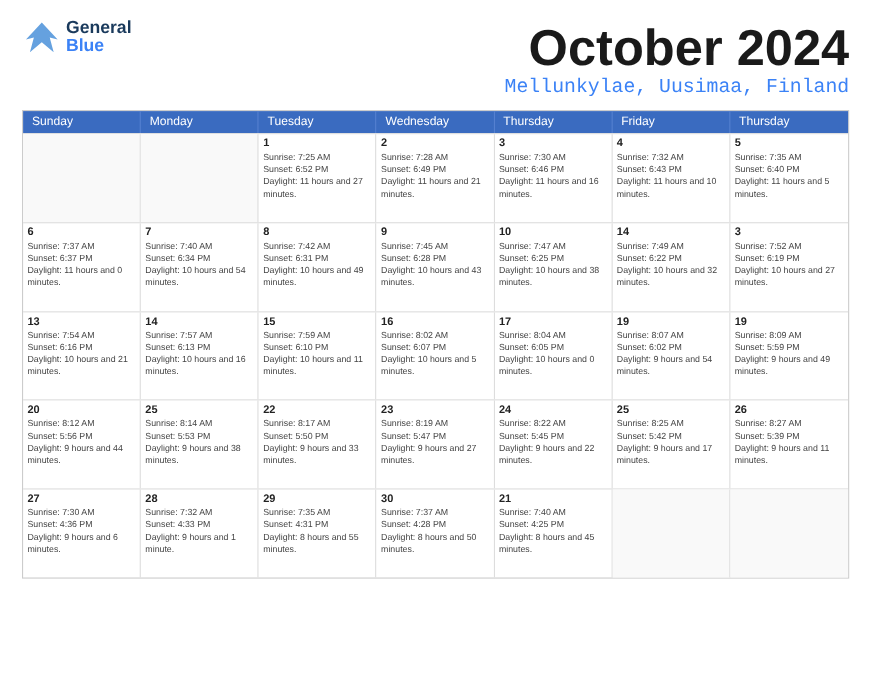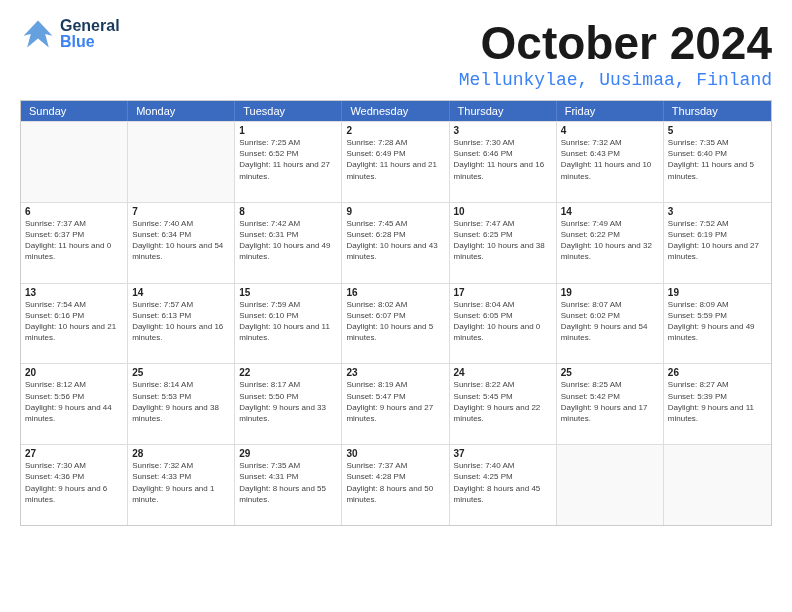--- a/index.html
+++ b/index.html
@@ -272,21 +272,21 @@
           </div>
           <div class="cal-cell">
             <div class="day-num">29</div>
             <div class="cell-detail">Sunrise: 7:35 AM<br>Sunset: 4:31 PM<br>Daylight: 8 hours and 55 minutes.</div>
           </div>
           <div class="cal-cell">
             <div class="day-num">30</div>
             <div class="cell-detail">Sunrise: 7:37 AM<br>Sunset: 4:28 PM<br>Daylight: 8 hours and 50 minutes.</div>
           </div>
           <div class="cal-cell">
-            <div class="day-num">37</div>
+            <div class="day-num">21</div>
             <div class="cell-detail">Sunrise: 7:40 AM<br>Sunset: 4:25 PM<br>Daylight: 8 hours and 45 minutes.</div>
           </div>
           <div class="cal-cell empty"></div>
           <div class="cal-cell empty"></div>
         </div>
       </div>
   </div>
 </div>
 
 </body></html>

